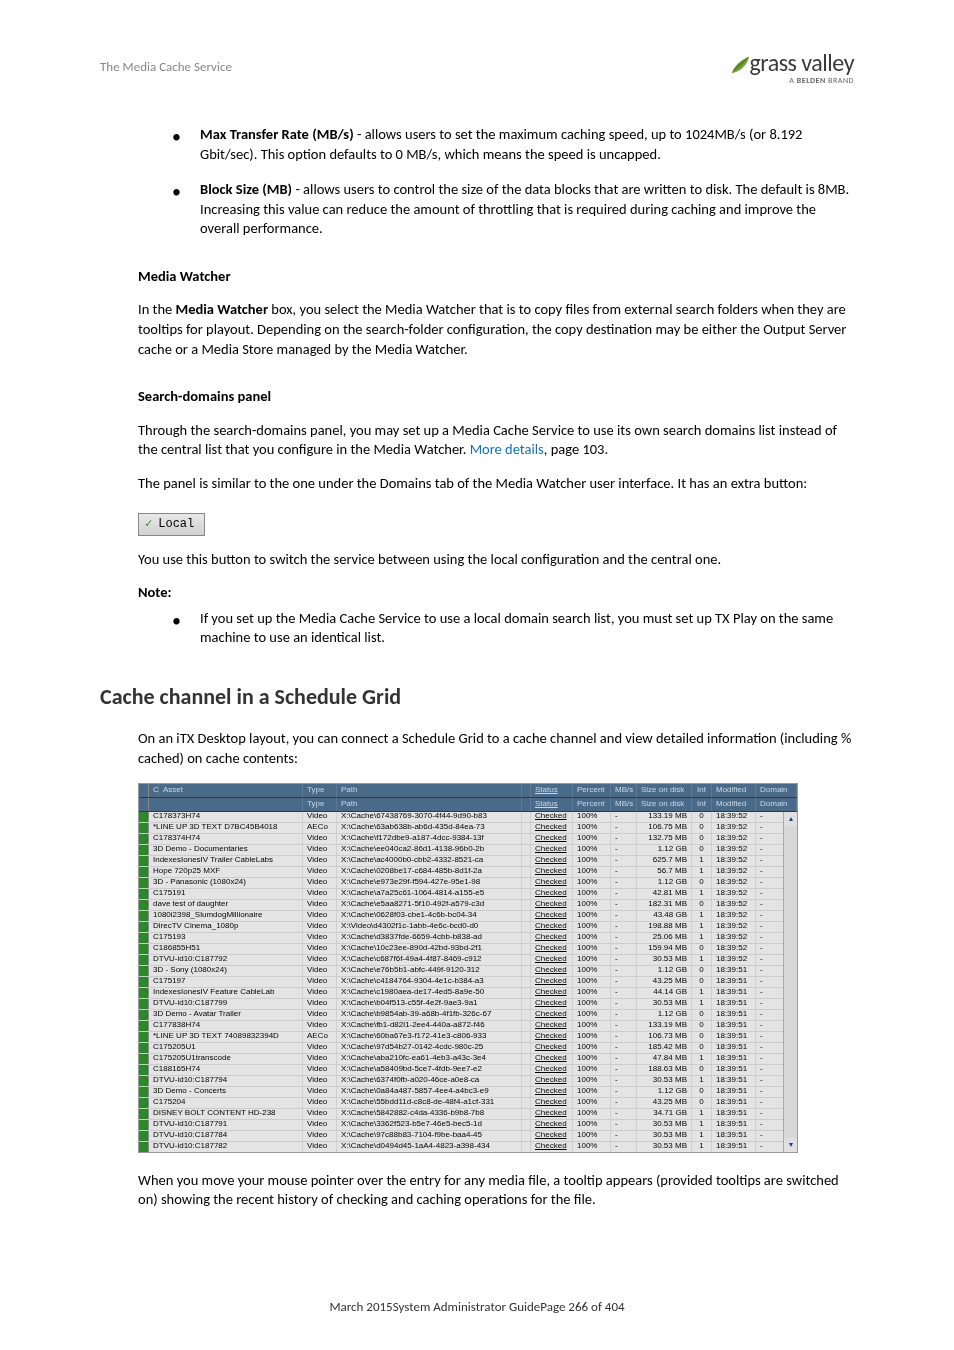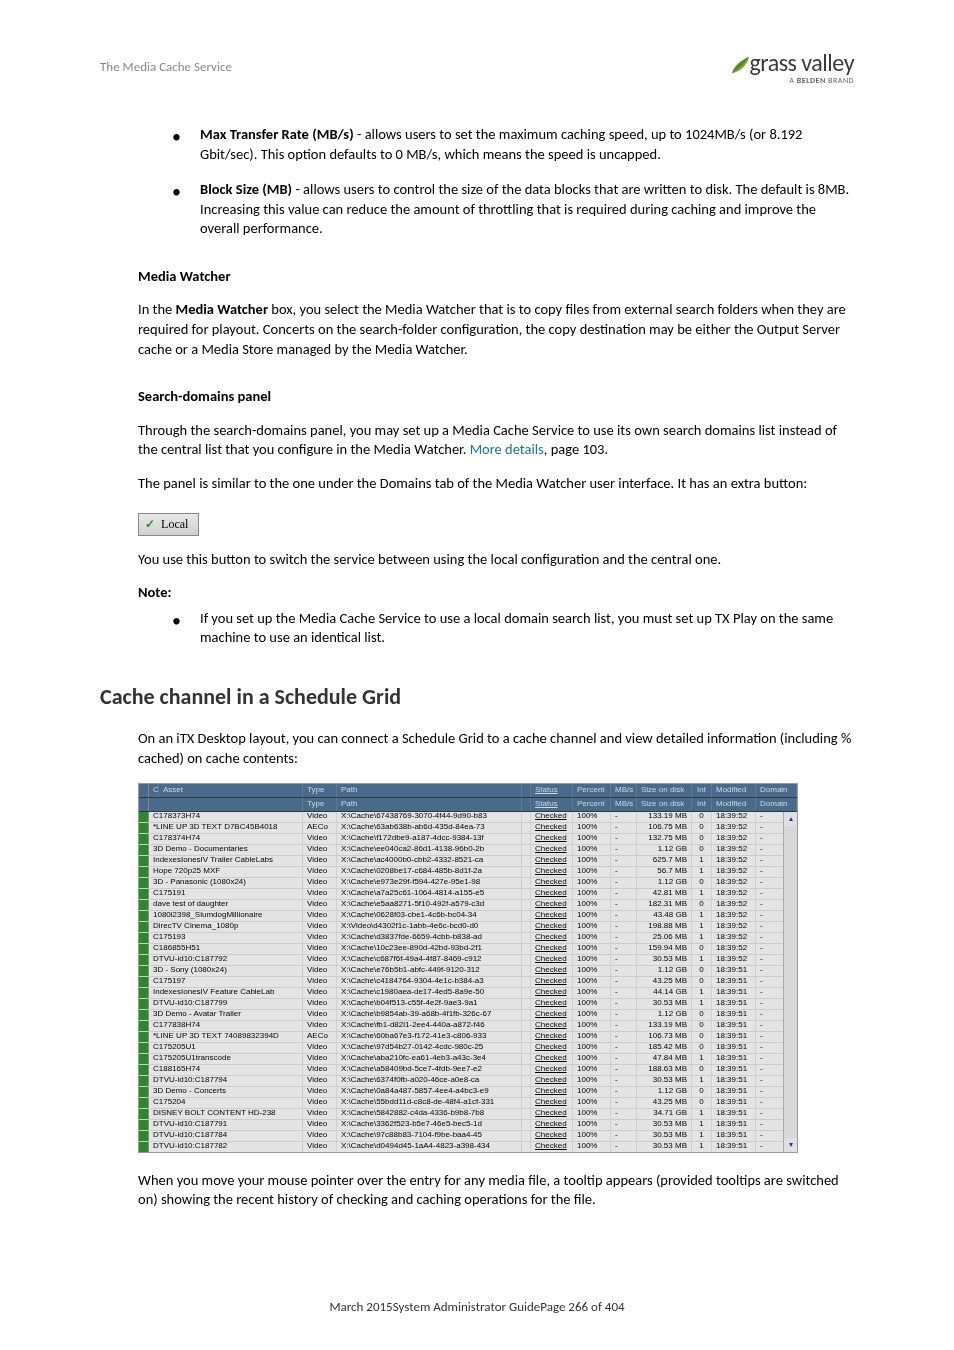--- a/index.html
+++ b/index.html
@@ -88,21 +88,21 @@
       color: #1a6fb3;
       text-decoration: none;
     }
     .local-btn {
       display: inline-block;
       background: linear-gradient(#e8e8e8, #d0d0d0);
       border: 1px solid #888;
       padding: 2px 10px 2px 6px;
       font-size: 12px;
       margin: 6px 0 14px 0;
-      font-family: Liberation Serif, serif;
+      font-family: Liberation Mono, monospace;
     }
     .local-btn .check {
       color: #228b22;
       font-weight: bold;
       margin-right: 6px;
     }
     .note-label {
       font-weight: bold;
       font-size: 14.5px;
       margin-bottom: 6px;
@@ -233,21 +233,21 @@
       <li>
         <b>Max Transfer Rate (MB/s)</b><span> - allows users to set the maximum caching speed, up to 1024MB/s (or 8.192 Gbit/sec). This option defaults to 0 MB/s, which means the speed is uncapped.</span>
       </li>
       <li>
         <b>Block Size (MB)</b><span> - allows users to control the size of the data blocks that are written to disk. The default is 8MB. Increasing this value can reduce the amount of throttling that is required during caching and improve the overall performance.</span>
       </li>
     </ul>
 
     <h3 class="section-head">Media Watcher</h3>
     <p class="para">
-      <span>In the </span><b>Media Watcher</b><span> box, you select the Media Watcher that is to copy files from external search folders when they are required for playout. Concerts on the search-folder configuration, the copy destination may be either the Output Server cache or a Media Store managed by the Media Watcher.</span>
+      <span>In the </span><b>Media Watcher</b><span> box, you select the Media Watcher that is to copy files from external search folders when they are tooltips for playout. Depending on the search-folder configuration, the copy destination may be either the Output Server cache or a Media Store managed by the Media Watcher.</span>
     </p>
 
     <h3 class="section-head">Search-domains panel</h3>
     <p class="para">
       <span>Through the search-domains panel, you may set up a Media Cache Service to use its own search domains list instead of the central list that you configure in the Media Watcher. </span><a class="link">More details</a><span>, page 103.</span>
     </p>
     <p class="para">The panel is similar to the one under the Domains tab of the Media Watcher user interface. It has an extra button:</p>
 
     <div class="local-btn">
       <span class="check">✓</span><span>Local</span>

